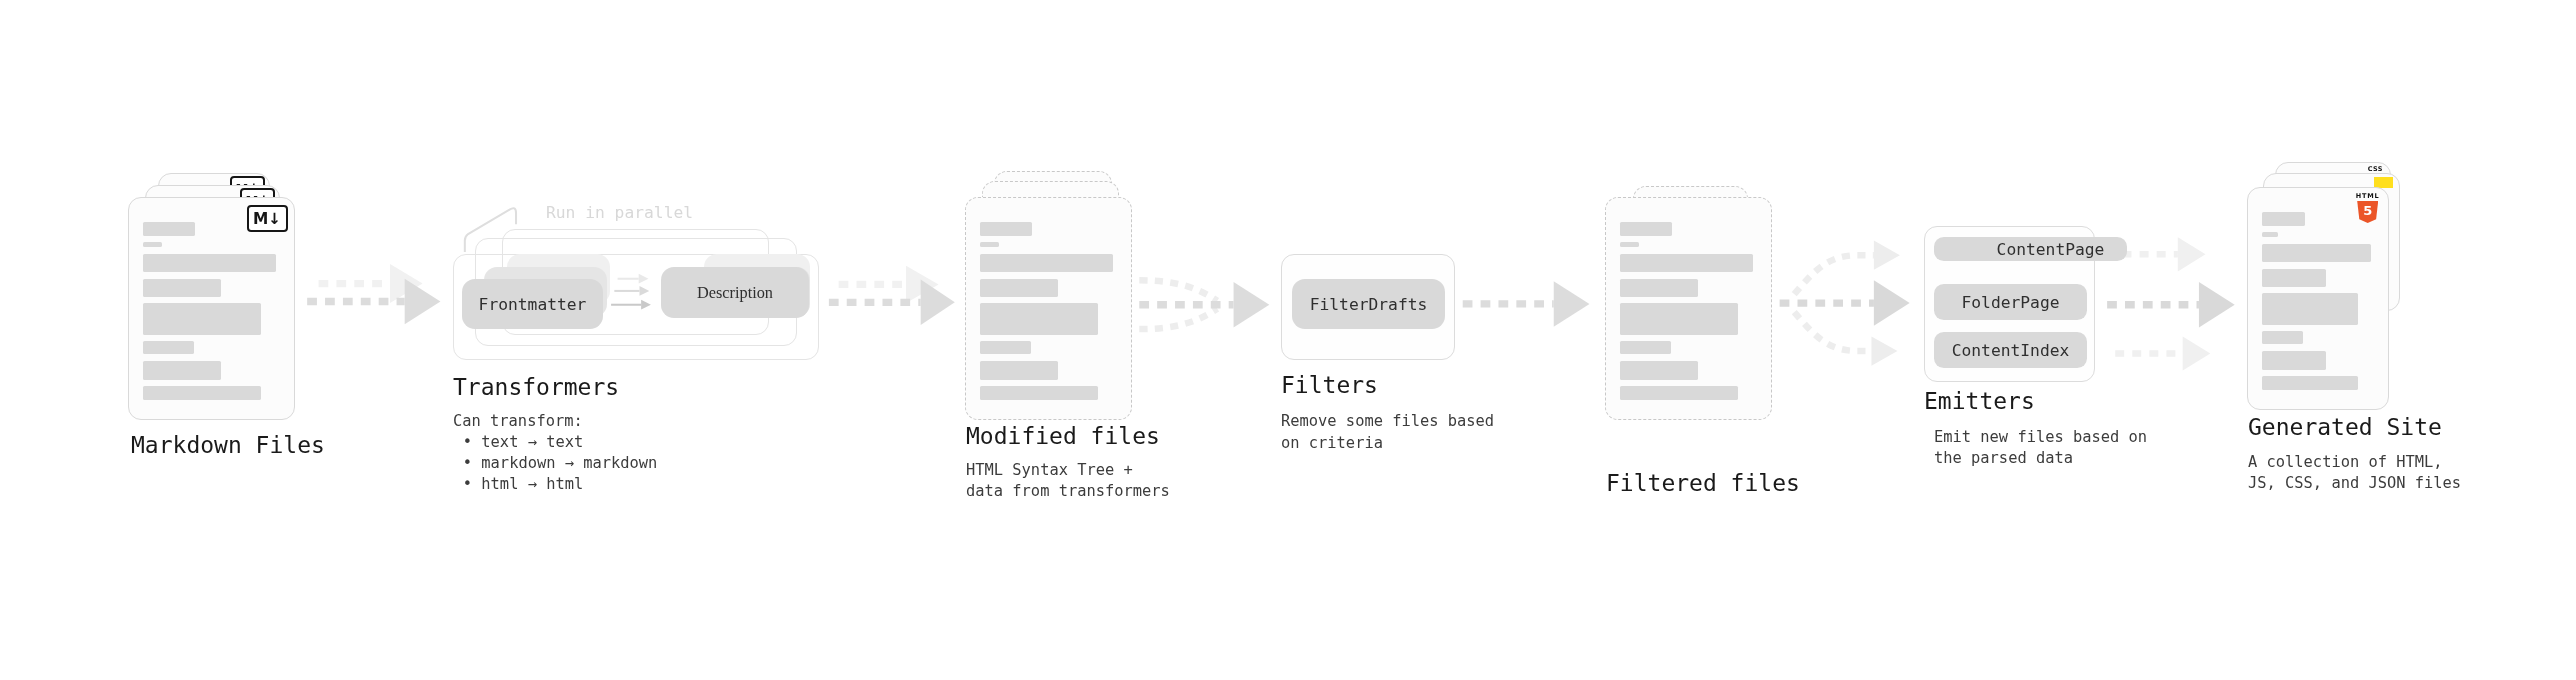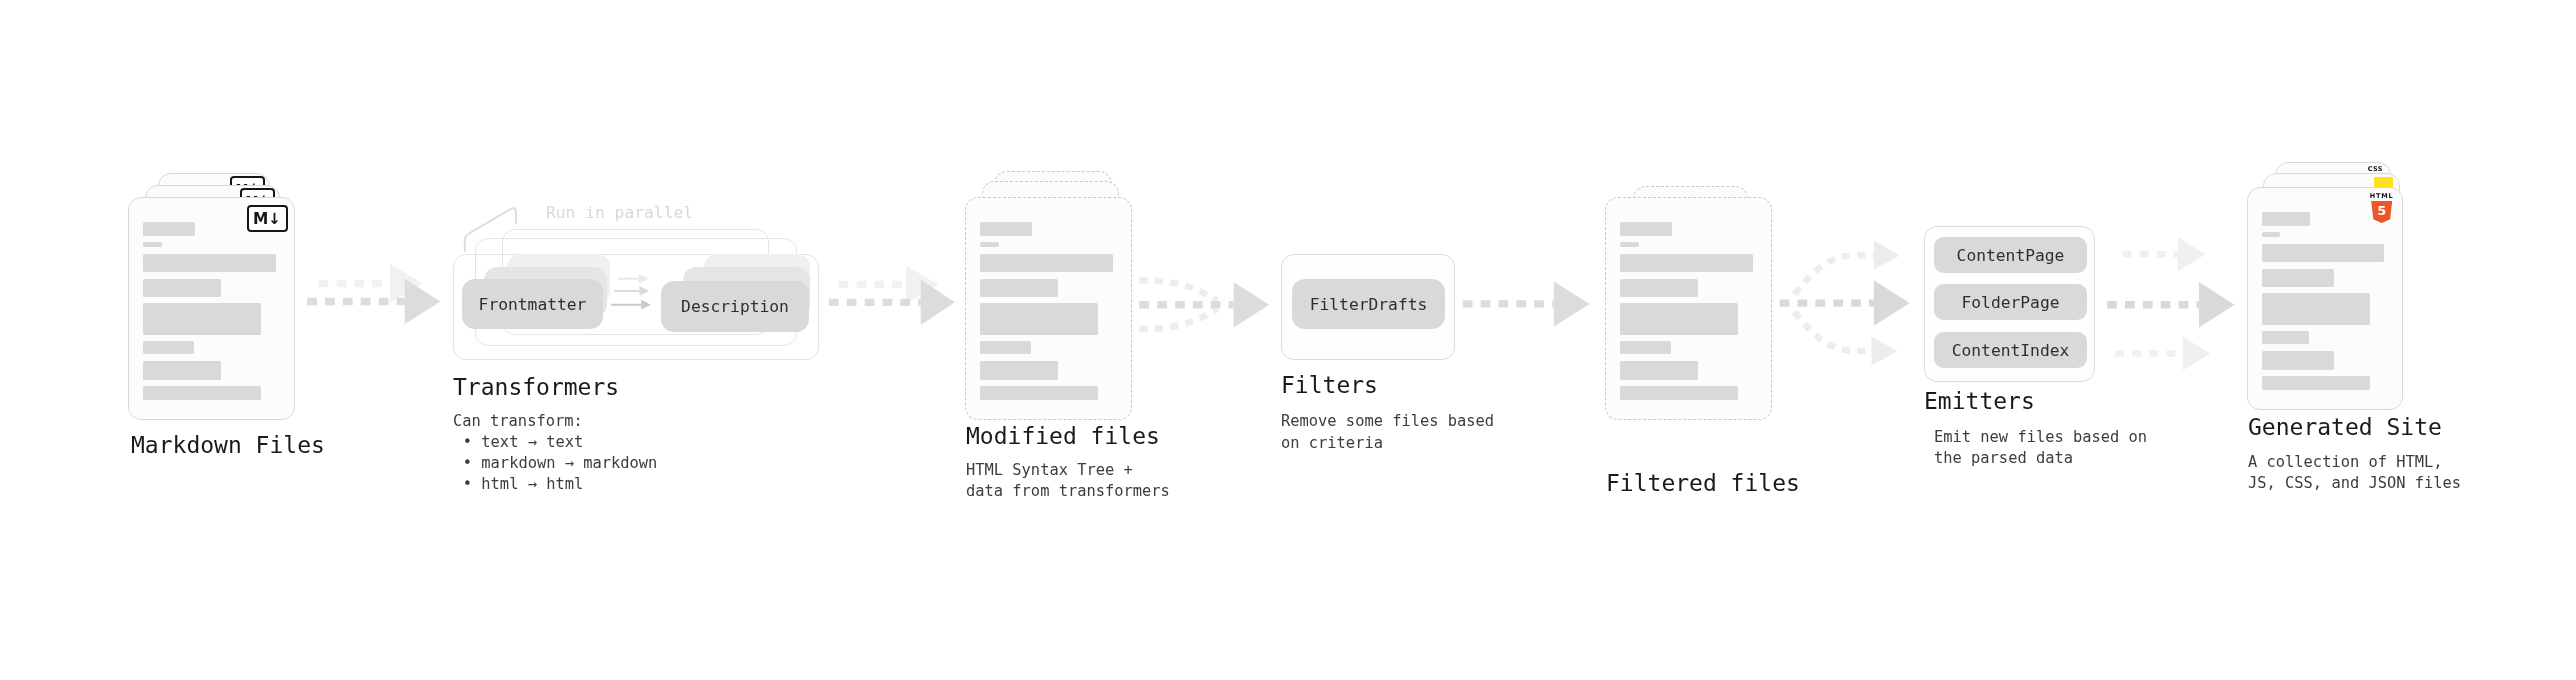--- a/index.html
+++ b/index.html
@@ -136,21 +136,21 @@
 
   <div class="annotation" style="left:524px;top:203px;margin-left:22px;">Run in parallel</div>
   <div class="obox" style="left:502px;top:229px;width:267px;height:106px;"></div>
   <div class="obox" style="left:475px;top:238px;width:322px;height:108px;"></div>
   <div class="obox" style="left:453px;top:254px;width:366px;height:106px;"></div>
   <div class="node ghost2" style="left:507px;top:254px;width:103px;height:50px;"></div>
   <div class="node ghost1" style="left:484px;top:267px;width:123px;height:50px;"></div>
   <div class="node" style="left:462px;top:279px;width:141px;height:50px;">Frontmatter</div>
   <div class="node ghost2" style="left:704px;top:254px;width:106px;height:50px;"></div>
   <div class="node ghost1" style="left:683px;top:267px;width:127px;height:50px;"></div>
-  <div class="node" style="left:661px;top:281px;width:148px;height:51px;">Description</div>
+  <div class="node" style="left:661px;top:267px;width:148px;height:51px;font-family:Liberation Serif, serif;">Description</div>
   <div class="heading" style="left:453px;top:374px;">Transformers</div>
   <div class="body-text" style="left:453px;top:411px;">
     <div>Can transform:</div>
     <div class="indent">• text → text</div>
     <div class="indent">• markdown → markdown</div>
     <div class="indent">• html → html</div>
   </div>
 
   <div class="doc dashed back" style="left:994px;top:171px;width:118px;height:130px;"></div>
   <div class="doc dashed mid" style="left:982px;top:181px;width:137px;height:146px;"></div>
@@ -189,39 +189,39 @@
       <div class="bar" style="width:57%;height:18px;margin-bottom:6.5px;"></div>
       <div class="bar" style="width:86%;height:32px;margin-bottom:5.7px;"></div>
       <div class="bar" style="width:37%;height:13px;margin-bottom:7.3px;"></div>
       <div class="bar" style="width:57%;height:18.7px;margin-bottom:5.7px;"></div>
       <div class="bar" style="width:86%;height:14px;"></div>
     </div>
   </div>
   <div class="heading" style="left:1606px;top:426px;margin-top:44px;">Filtered files</div>
 
   <div class="obox strong" style="left:1924px;top:226px;width:171px;height:156px;"></div>
-  <div class="node" style="left:1934px;top:237px;width:153px;height:36px;border-radius:9.8px;">ContentPage</div>
+  <div class="node" style="left:1934px;top:237px;width:153px;height:24px;border-radius:9.8px;padding-left:40px;">ContentPage</div>
   <div class="node" style="left:1934px;top:284px;width:153px;height:36px;border-radius:9.8px;">FolderPage</div>
   <div class="node" style="left:1934px;top:332px;width:153px;height:36px;border-radius:9.8px;">ContentIndex</div>
   <div class="heading" style="left:1924px;top:388px;">Emitters</div>
   <div class="body-text" style="left:1924px;top:427px;margin-left:10px;">
     <div>Emit new files based on</div>
     <div>the parsed data</div>
   </div>
 
   <div class="doc back" style="left:2275px;top:162px;width:116px;height:130px;">
     <div class="css-badge">
       <div class="css-word">CSS</div>
       <div class="css-bar"></div>
     </div>
   </div>
   <div class="doc mid" style="left:2263px;top:173px;width:137px;height:138px;">
     <div class="js-badge"></div>
   </div>
-  <div class="doc front" style="left:2247px;top:187px;width:156px;height:223px;">
+  <div class="doc front" style="left:2247px;top:187px;width:142px;height:223px;">
     <div class="html5-badge">
       <div class="html5-word">HTML</div>
       <div class="html5-shield">5</div>
     </div>
     <div class="bars">
       <div class="bar" style="width:38%;height:14px;margin-bottom:5.7px;"></div>
       <div class="bar" style="width:14%;height:4.9px;margin-bottom:7.3px;"></div>
       <div class="bar" style="width:97%;height:18px;margin-bottom:6.5px;"></div>
       <div class="bar" style="width:57%;height:18px;margin-bottom:6.5px;"></div>
       <div class="bar" style="width:86%;height:32px;margin-bottom:5.7px;"></div>

